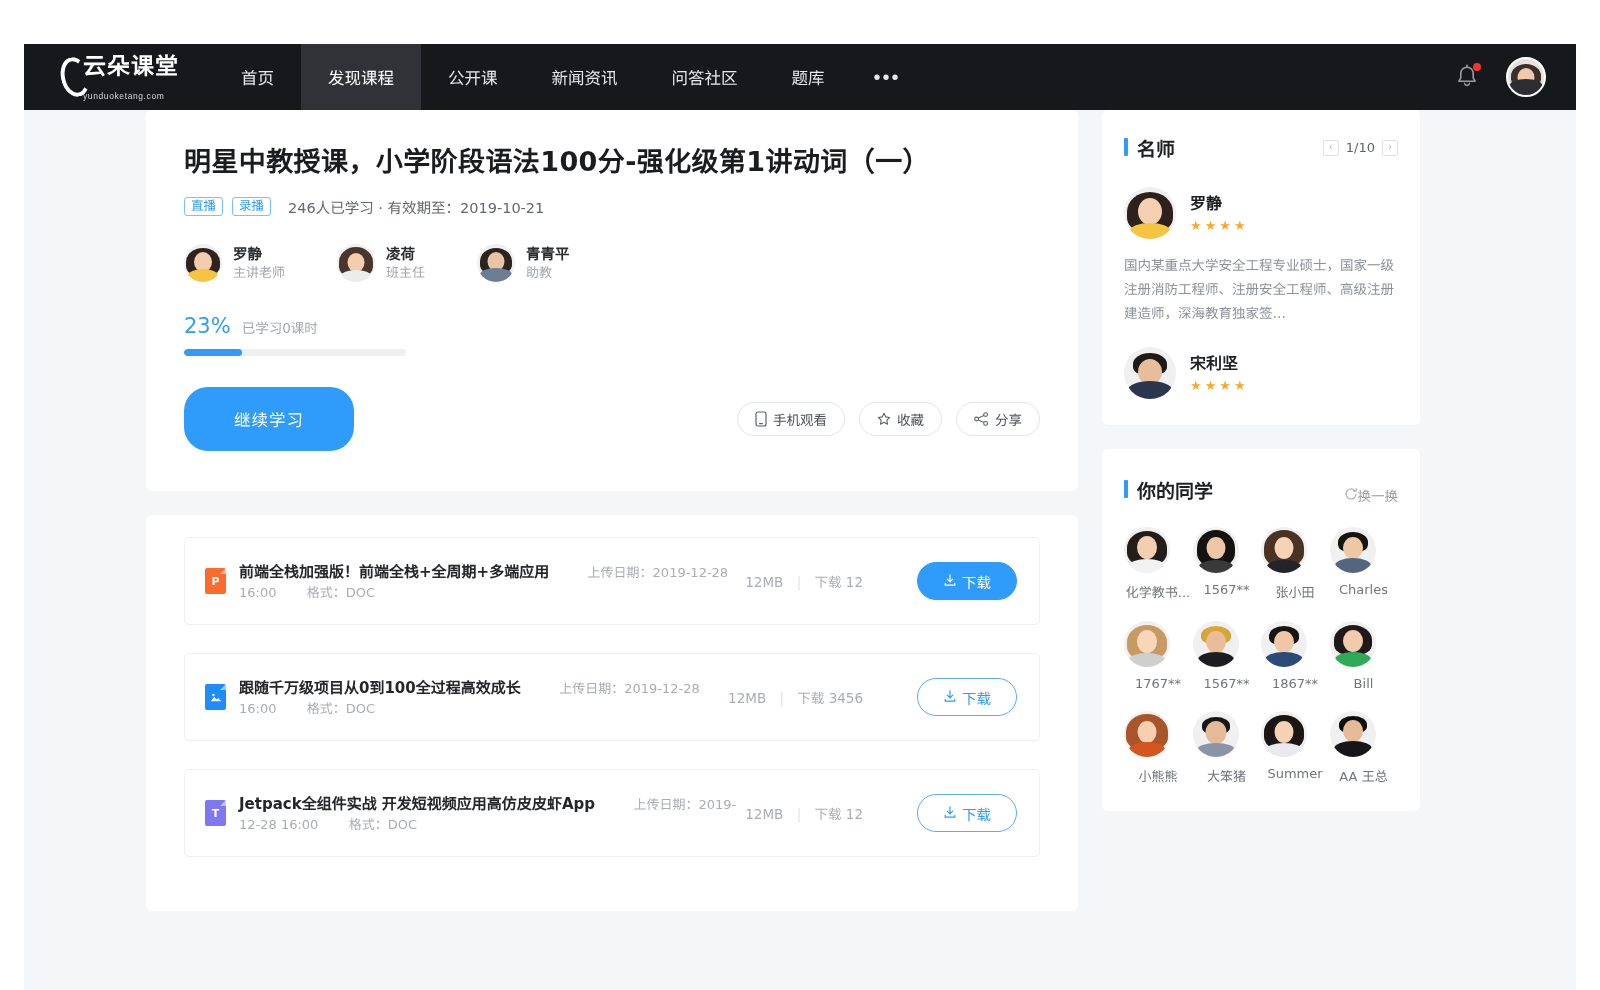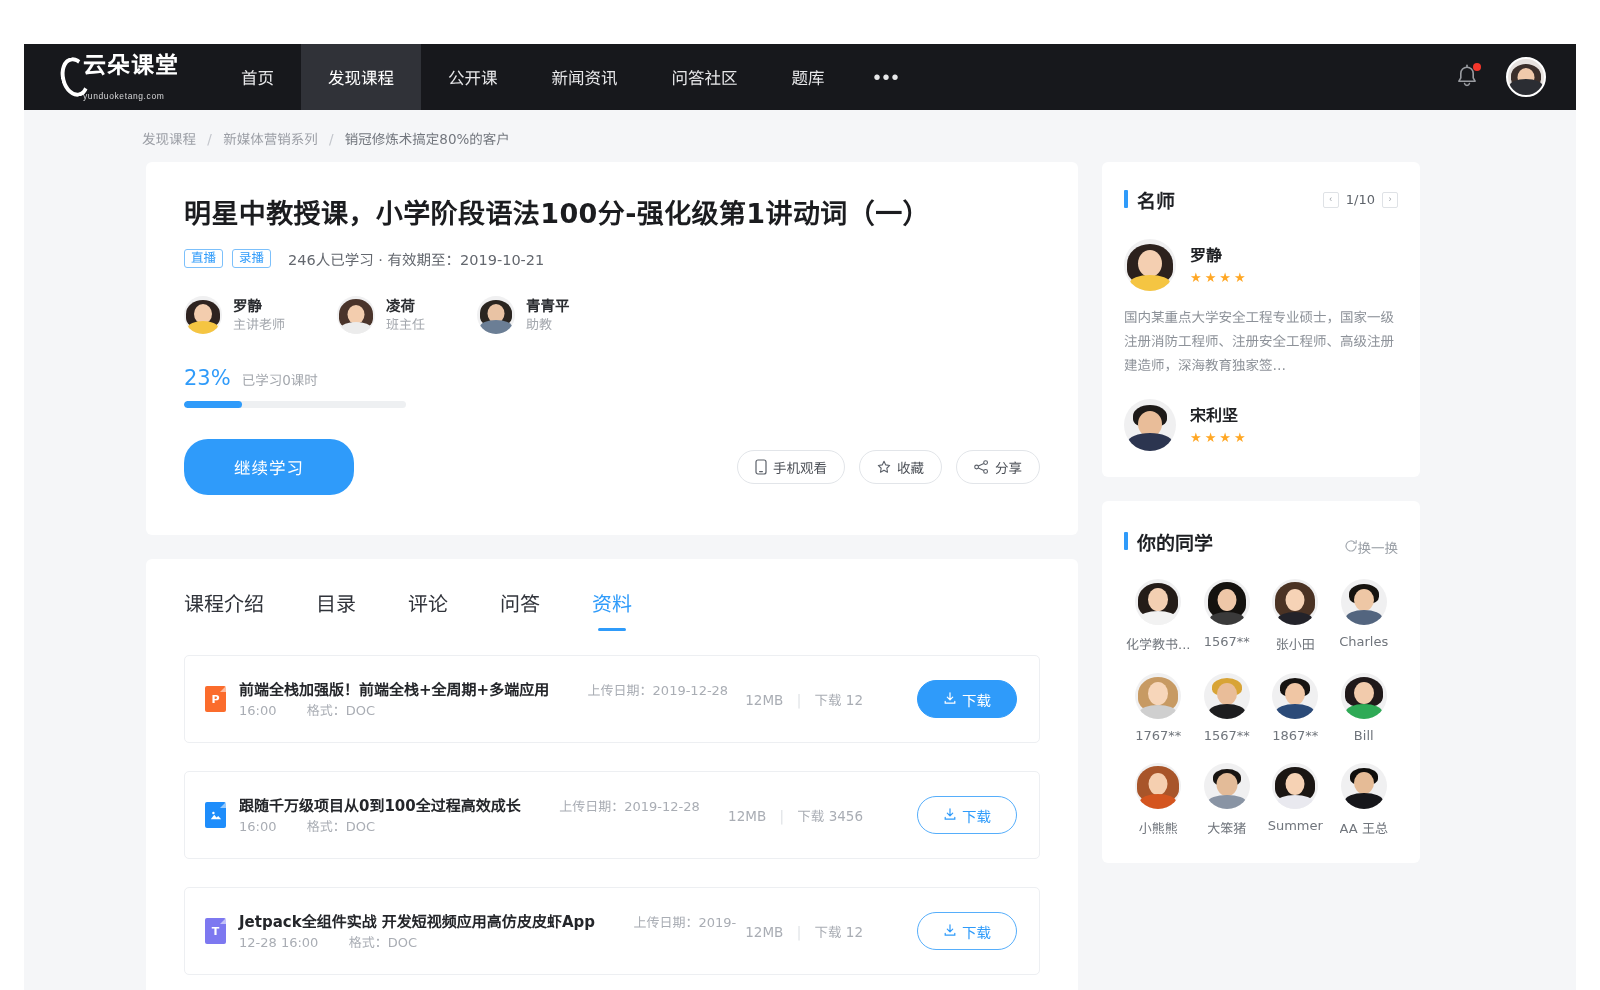--- a/index.html
+++ b/index.html
@@ -36,21 +36,21 @@
     content: ""; position: absolute; left: 2px; top: 4px;
     width: 20px; height: 32px;
     border: 4px solid #ffffff; border-radius: 50%;
     border-right-color: transparent;
     transform: rotate(-14deg);
   }
   .logo-text-wrap { display: flex; flex-direction: column; }
   .logo-cn {
     color: #fff; font-size: 23px; font-weight: 700;
     letter-spacing: 1px; line-height: 26px;
-    font-family: Liberation Serif, serif;
+    font-family: Liberation Sans, sans-serif;
   }
   .logo-en {
     color: #d7d7d9; font-size: 8.5px; letter-spacing: .6px;
     line-height: 11px; margin-top: 12px;
   }
 
   .nav { display: flex; height: 100%; align-items: stretch; }
   .nav-item {
     display: flex; align-items: center; justify-content: center;
     padding: 0 27px; color: #e8e8ea; font-size: 16.5px;
@@ -152,21 +152,21 @@
     margin-top: 11px; width: 222px; height: 7px;
     background: #eef0f2; border-radius: 4px; overflow: hidden;
   }
   .bar-fill { height: 100%; background: #2f9bfa; border-radius: 4px; }
 
   .actions {
     margin-top: 31px; display: flex; align-items: center;
     justify-content: space-between;
   }
   .btn-primary {
-    width: 170px; height: 56px; border-radius: 24px;
+    width: 170px; height: 64px; border-radius: 24px;
     background: #2f9bfa; color: #fff; border: none; cursor: pointer;
     font-size: 16.5px; font-family: "DejaVu Sans", sans-serif;
     letter-spacing: 1px;
   }
   .action-right { display: flex; gap: 14px; }
   .btn-ghost {
     height: 34px; border-radius: 17px; border: 1px solid #e2e5e9;
     background: #fff; color: #4c5057; cursor: pointer;
     font-size: 13.5px; padding: 0 17px;
     display: flex; align-items: center; gap: 6px;
@@ -284,21 +284,21 @@
   .stars { color: #ffa724; font-size: 13px; letter-spacing: 3px; margin-top: 3px; }
   .fi-bio {
     margin-top: 14px; font-size: 13.5px; color: #8d9299;
     line-height: 24px; font-family: "DejaVu Sans", sans-serif;
   }
 
   .mates-grid {
     display: grid; grid-template-columns: repeat(4, 1fr);
     row-gap: 20px; margin-top: 22px;
   }
-  .mate { display: flex; flex-direction: column; align-items: center; cursor: pointer; }
+  .mate { display: flex; flex-direction: column; cursor: pointer; }
   .mate-avatar {
     width: 46px; height: 46px; border-radius: 50%;
     background: #f0f0f1; overflow: hidden; position: relative;
   }
   .mate-name {
     margin-top: 9px; font-size: 13px; color: #70757c;
     max-width: 68px; overflow: hidden; text-overflow: ellipsis;
     white-space: nowrap; text-align: center;
     font-family: "DejaVu Sans", sans-serif;
   }
@@ -356,27 +356,20 @@
       <div class="user-avatar">
         <span class="av">
           <span class="hair" style="width:30px;height:24px;top:5px;background:#3b2f2b;"></span>
           <span class="head" style="width:17px;height:19px;top:9px;background:#f0c9ab;"></span>
           <span class="body" style="width:34px;height:16px;bottom:0;background:#2b2d33;"></span>
         </span>
       </div>
     </div>
   </div>
 
-  <div class="crumbs">
-    <span>发现课程</span>
-    <span class="sep">/</span>
-    <span>新媒体营销系列</span>
-    <span class="sep">/</span>
-    <span class="cur">销冠修炼术搞定80%的客户</span>
-  </div>
 
   <div class="page">
 
     <div class="col-main">
 
       <section class="card course-card">
         <h1 class="course-title">明星中教授课，小学阶段语法100分-强化级第1讲动词（一）</h1>
 
         <div class="meta-row">
           <span class="tag">直播</span>
@@ -465,27 +458,20 @@
                   <path d="M4.4 6.1l5.4-2.6M4.4 7.9l5.4 2.6" stroke="#5b6069" stroke-width="1.1"></path>
                 </svg>
               </span>
               <span>分享</span>
             </button>
           </div>
         </div>
       </section>
 
       <section class="card tabs-card">
-        <div class="tabs">
-          <div class="tab">课程介绍</div>
-          <div class="tab">目录</div>
-          <div class="tab">评论</div>
-          <div class="tab">问答</div>
-          <div class="tab active">资料</div>
-        </div>
 
         <div class="files">
 
           <div class="file-row">
             <span class="file-icon" style="background:#fb6c2c">P</span>
             <span class="file-texts">
               <span class="file-name">前端全栈加强版！前端全栈+全周期+多端应用</span>
               <span class="file-sub">
                 <span>上传日期：2019-12-28  16:00</span>
                 <span class="gap"></span>

